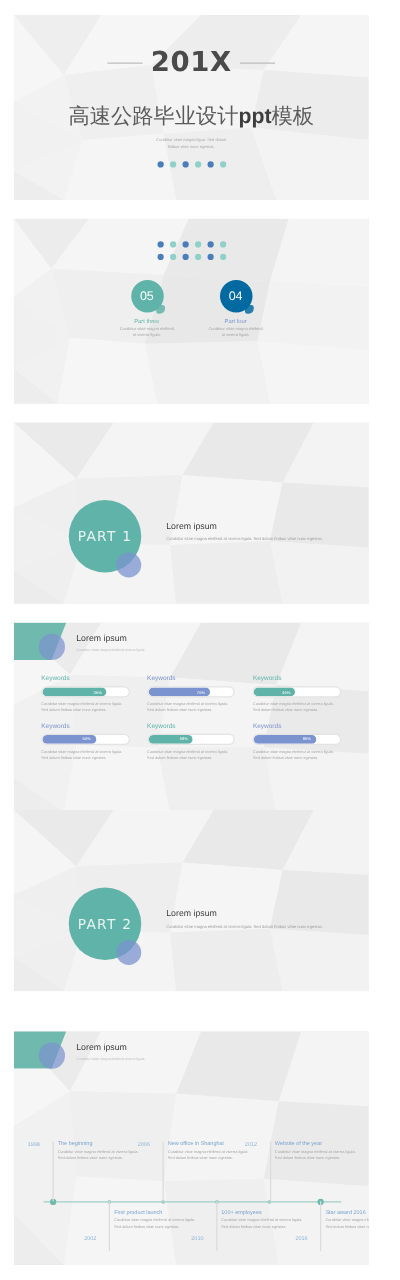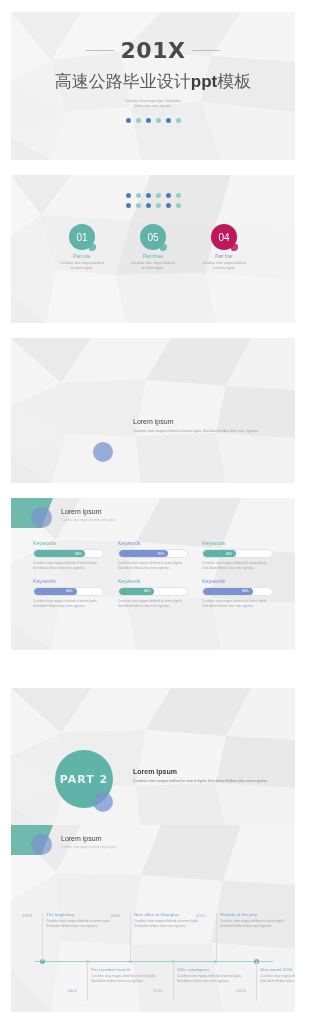--- a/index.html
+++ b/index.html
@@ -24,21 +24,21 @@
   
   #slide1 { top:12px; height:148px; }
   .t-wrap { position:absolute; left:0; right:0; top:26px; text-align:center; }
   .t-year-row { display:flex; align-items:center; justify-content:center; gap:7px; }
   .t-rule { width:28px; height:1px; background:#bdbdbd; }
   .t-year {
     font-size:22px; font-weight:bold; color:#4a4a4a; letter-spacing:0.5px;
     font-family:"DejaVu Sans", sans-serif;
   }
   .t-main {
-    margin-top:7px; font-size:17px; color:#5a5a5a; letter-spacing:0px;
+    margin-top:18px; font-size:17px; color:#5a5a5a; letter-spacing:0px;
     white-space:nowrap;
   }
   .t-main b { color:#3d3d3d; }
   .t-sub {
     margin-top:6px; font-size:3.2px; color:#a8a8a8; line-height:1.7;
   }
   .dots { margin-top:8px; display:flex; justify-content:center; gap:5px; }
   .dot { width:5px; height:5px; border-radius:50%; }
 
   
@@ -61,21 +61,21 @@
   .p-circle::after{
     content:""; position:absolute; right:-1px; bottom:-1px;
     width:7px; height:7px; border-radius:2px 2px 4px 2px;
     background:inherit; opacity:.85;
   }
   .p-name { margin-top:4px; font-size:4.6px; color:#555; }
   .p-desc { margin-top:2px; font-size:3.2px; color:#a5a5a5; line-height:1.6; }
 
   
   #slide3 { top:338px; height:145px; }
-  #slide5 { top:688px; height:145px;font-weight:bold; }
+  #slide5 { top:648px; height:145px; }
   .pd-circle {
     position:absolute; left:44px; top:62px;
     width:58px; height:58px; border-radius:50%;
     background:#5fb3a8;
     display:flex; align-items:center; justify-content:center;
   }
   .pd-label {
     font-size:11px; color:#eaf5f3; letter-spacing:1px;
     font-family:"DejaVu Sans", sans-serif;
   }
@@ -219,34 +219,27 @@
           <span class="dot" style="background: rgb(74, 126, 187);"></span>
           <span class="dot" style="background: rgb(143, 208, 200);"></span>
           <span class="dot" style="background: rgb(74, 126, 187);"></span>
           <span class="dot" style="background: rgb(143, 208, 200);"></span>
           <span class="dot" style="background: rgb(74, 126, 187);"></span>
           <span class="dot" style="background: rgb(143, 208, 200);"></span>
         </div>
       <div class="parts" id="content-parts">
           <div class="part">
             <div class="p-circle" style="background:#5fb3a8">
-              <span>01</span>
-            </div>
-            <div class="p-name" style="color: rgb(95, 179, 168);">Part one</div>
-            <div class="p-desc">Curabitur vitae magna eleifend at viverra ligula.</div>
-          </div>
-          <div class="part">
-            <div class="p-circle" style="background:#5fb3a8">
               <span>05</span>
             </div>
             <div class="p-name" style="color: rgb(95, 179, 168);">Part three</div>
             <div class="p-desc">Curabitur vitae magna eleifend at viverra ligula.</div>
           </div>
           <div class="part">
-            <div class="p-circle" style="background:#be185d">
+            <div class="p-circle" style="background:#0369a1">
               <span>04</span>
             </div>
             <div class="p-name" style="color: rgb(123, 147, 207);">Part four</div>
             <div class="p-desc">Curabitur vitae magna eleifend at viverra ligula.</div>
           </div>
         </div>
     </div>
   </div>
 
   <div class="slide" id="slide3">
@@ -262,20 +255,23 @@
         <polygon points="135,42 215,48 205,95 125,98" fill="#f5f5f5"></polygon>
         <polygon points="215,48 284,52 284,100 205,95" fill="#e9e9e9"></polygon>
         <polygon points="0,68 55,96 0,118" fill="#f0f0f0"></polygon>
         <polygon points="55,96 125,98 130,145 40,145" fill="#f4f4f4"></polygon>
         <polygon points="125,98 205,95 215,145 130,145" fill="#ededed"></polygon>
         <polygon points="205,95 284,100 284,145 215,145" fill="#f2f2f2"></polygon>
         <polygon points="0,118 40,145 0,145" fill="#ececec"></polygon>
       </svg>
     </div>
     <div class="inner">
+      <div class="pd-circle">
+        <span class="pd-label">PART 1</span>
+      </div>
       <div class="pd-small"></div>
       <div class="pd-text">
         <div class="pd-h">Lorem ipsum</div>
         <div class="pd-p">Curabitur vitae magna eleifend at viverra ligula. Sed dolum finibus vitae nunc egestas.</div>
       </div>
     </div>
   </div>
 
   <div class="slide" id="slide4">
     <div class="poly">

